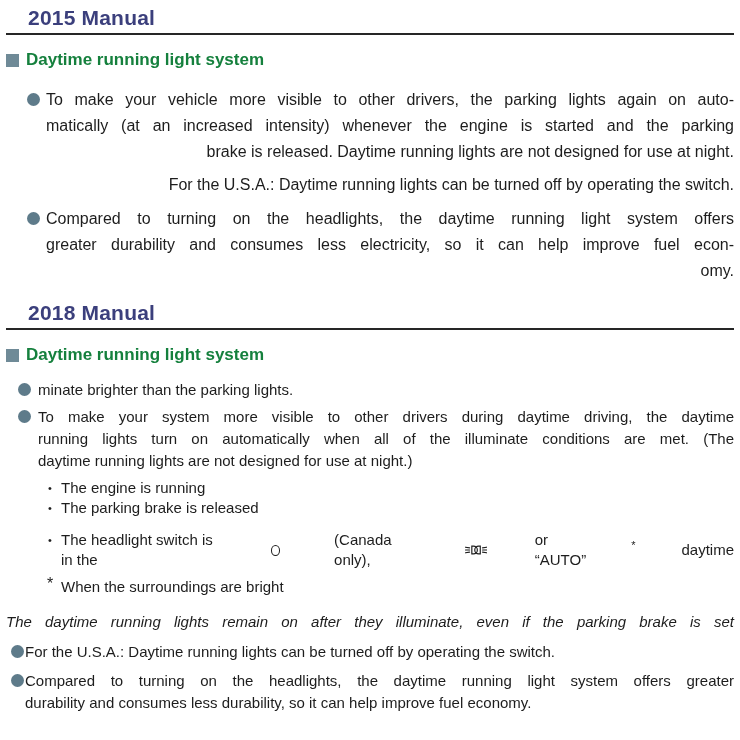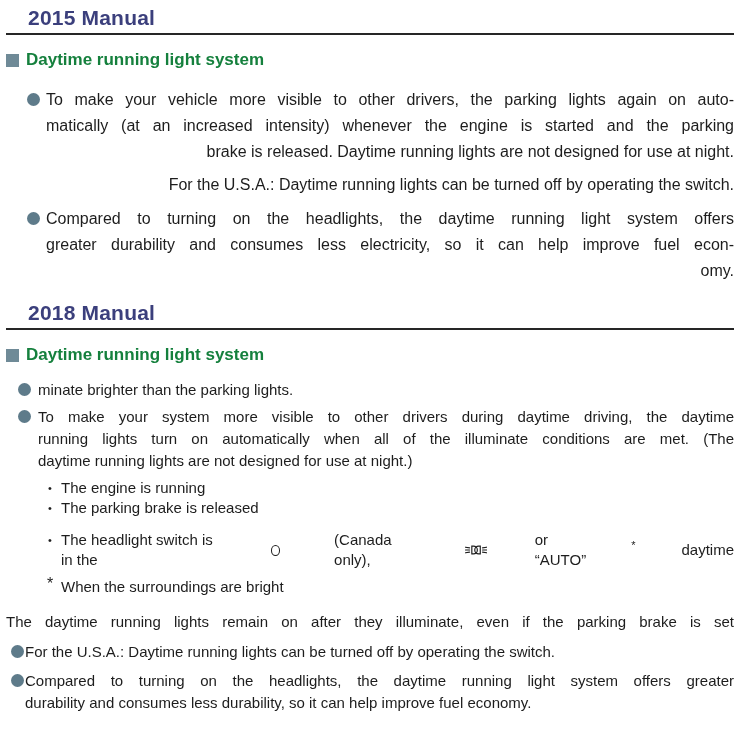--- a/index.html
+++ b/index.html
@@ -64,21 +64,21 @@
   
   .inline-row { display: flex; align-items: center; flex-wrap: nowrap; gap: 40px; }
   .ring {
     display: inline-block; width: 9px; height: 9px;
     border: 1.6px solid #1d1d1d; border-radius: 50%;
     margin: 0 14px 0 12px;
   }
   .lamp-svg { margin: 0 8px 0 10px; display: inline-block; }
   .sup-star { font-size: 11px; vertical-align: super; line-height: 0; position: relative; top: -5px; }
 
-  .plain-para { margin-top: 13px; }
+  .plain-para { margin-top: 13px; font-style: italic; }
   .plain-para .line { font-size: 15px; line-height: 22px; }
 
   
   .s2015 .b1 { margin-top: 16px; }
   .s2015 .usa { margin-top: 7px; }
   .s2015 .b2 { margin-top: 8px; }
   .s2018-label { margin-top: 19px; }
   .s2018 .b1 { margin-top: 13px; }
   .s2018 .b2 { margin-top: 5px; }
   .s2018 .cond-list { margin-top: 6px; }

